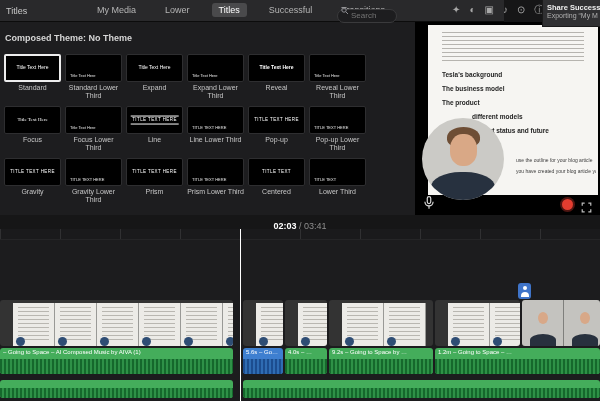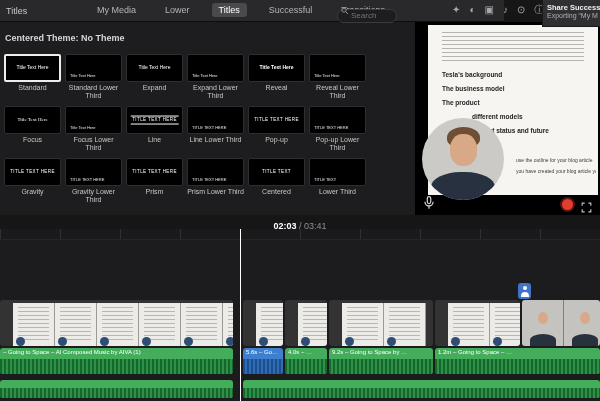--- a/index.html
+++ b/index.html
@@ -119,21 +119,21 @@
         <div class="vicon">ⓘ</div>
       </div>
   </div>
 
   <div class="notification">
     <div class="notif-title">Share Successful</div>
     <div class="notif-sub">Exporting “My M</div>
   </div>
 
   <div class="browser">
-    <div class="theme-bar">Centered Theme: No Theme</div>
+    <div class="theme-bar">Composed Theme: No Theme</div>
     <div class="titles-grid">
         <div class="title-item">
           <div class="thumb selected">
             <div class="preview v-center">Title Text Here</div>
           </div>
           <div class="title-label">Standard</div>
         </div>
         <div class="title-item">
           <div class="thumb">
             <div class="preview v-lower">Title Text Here</div>

